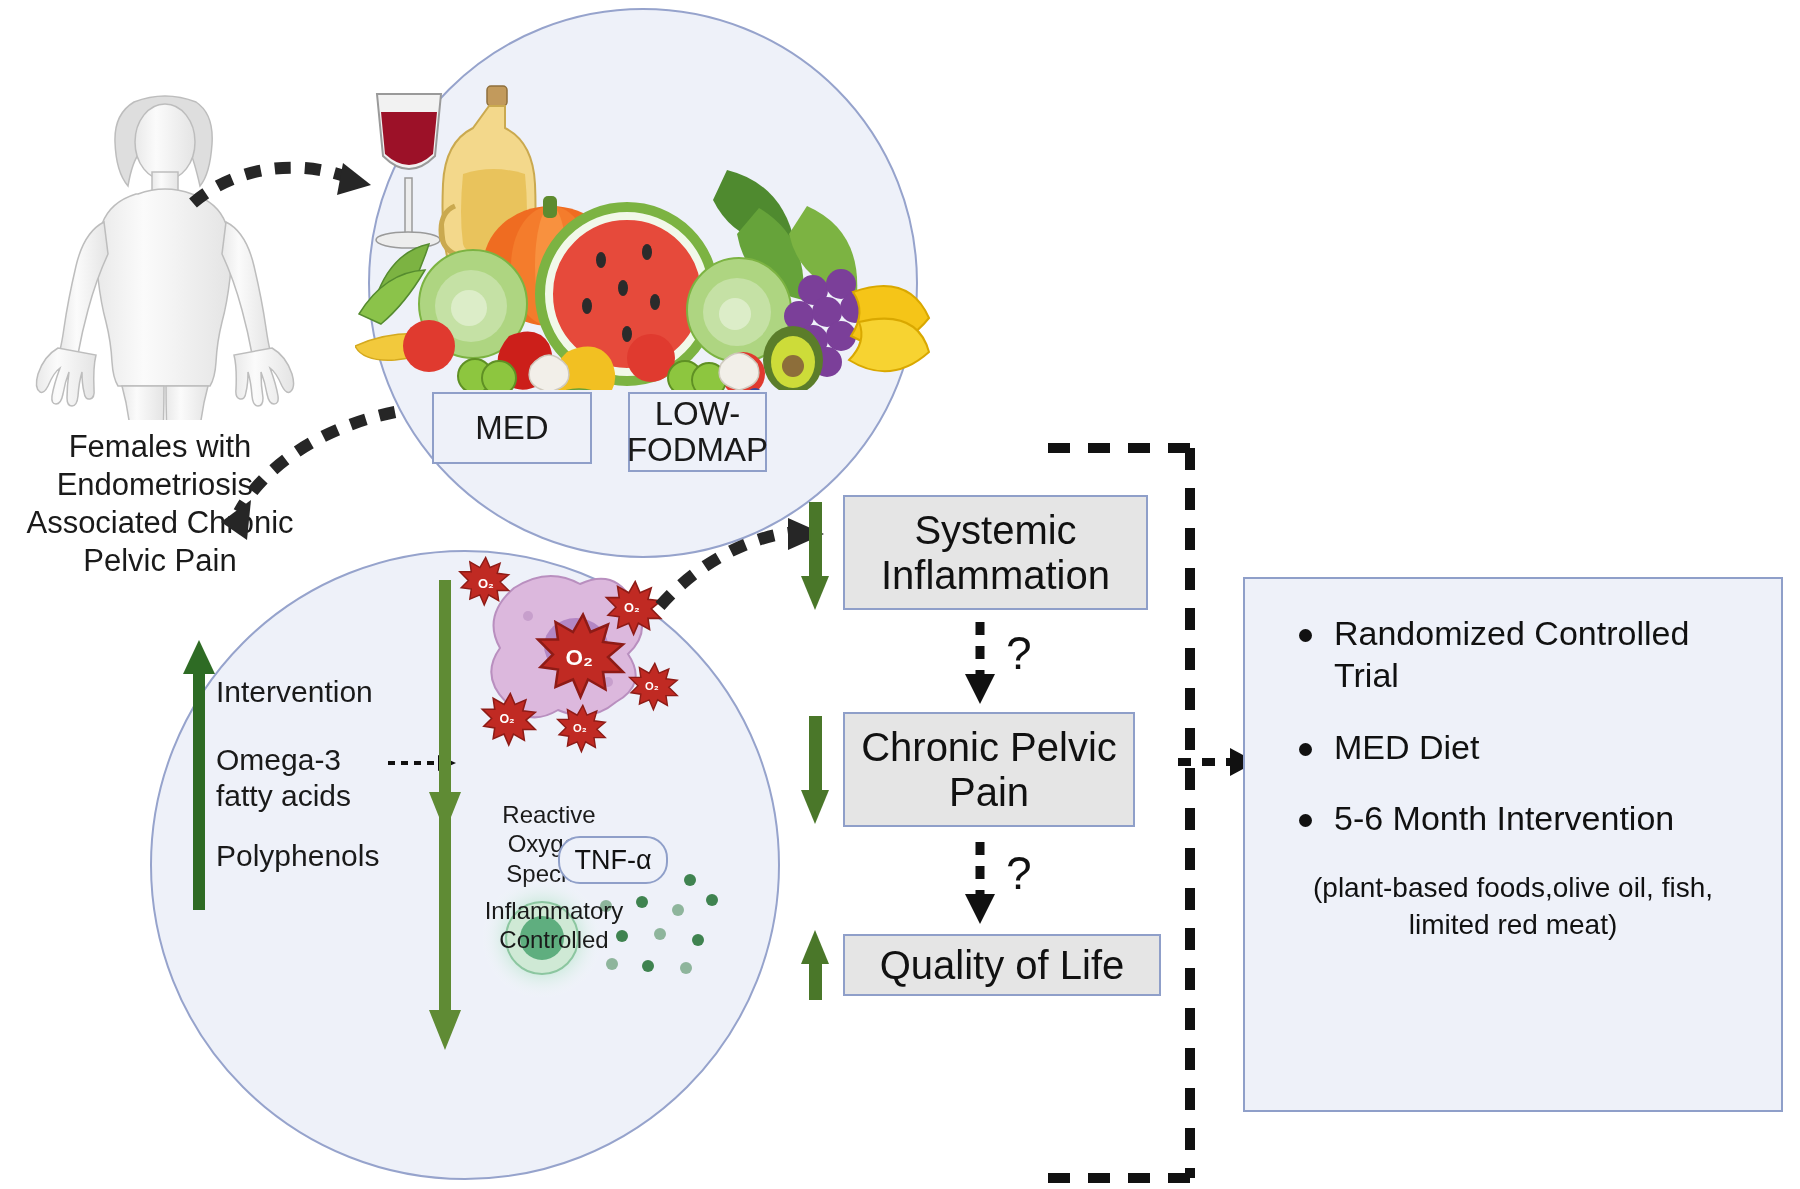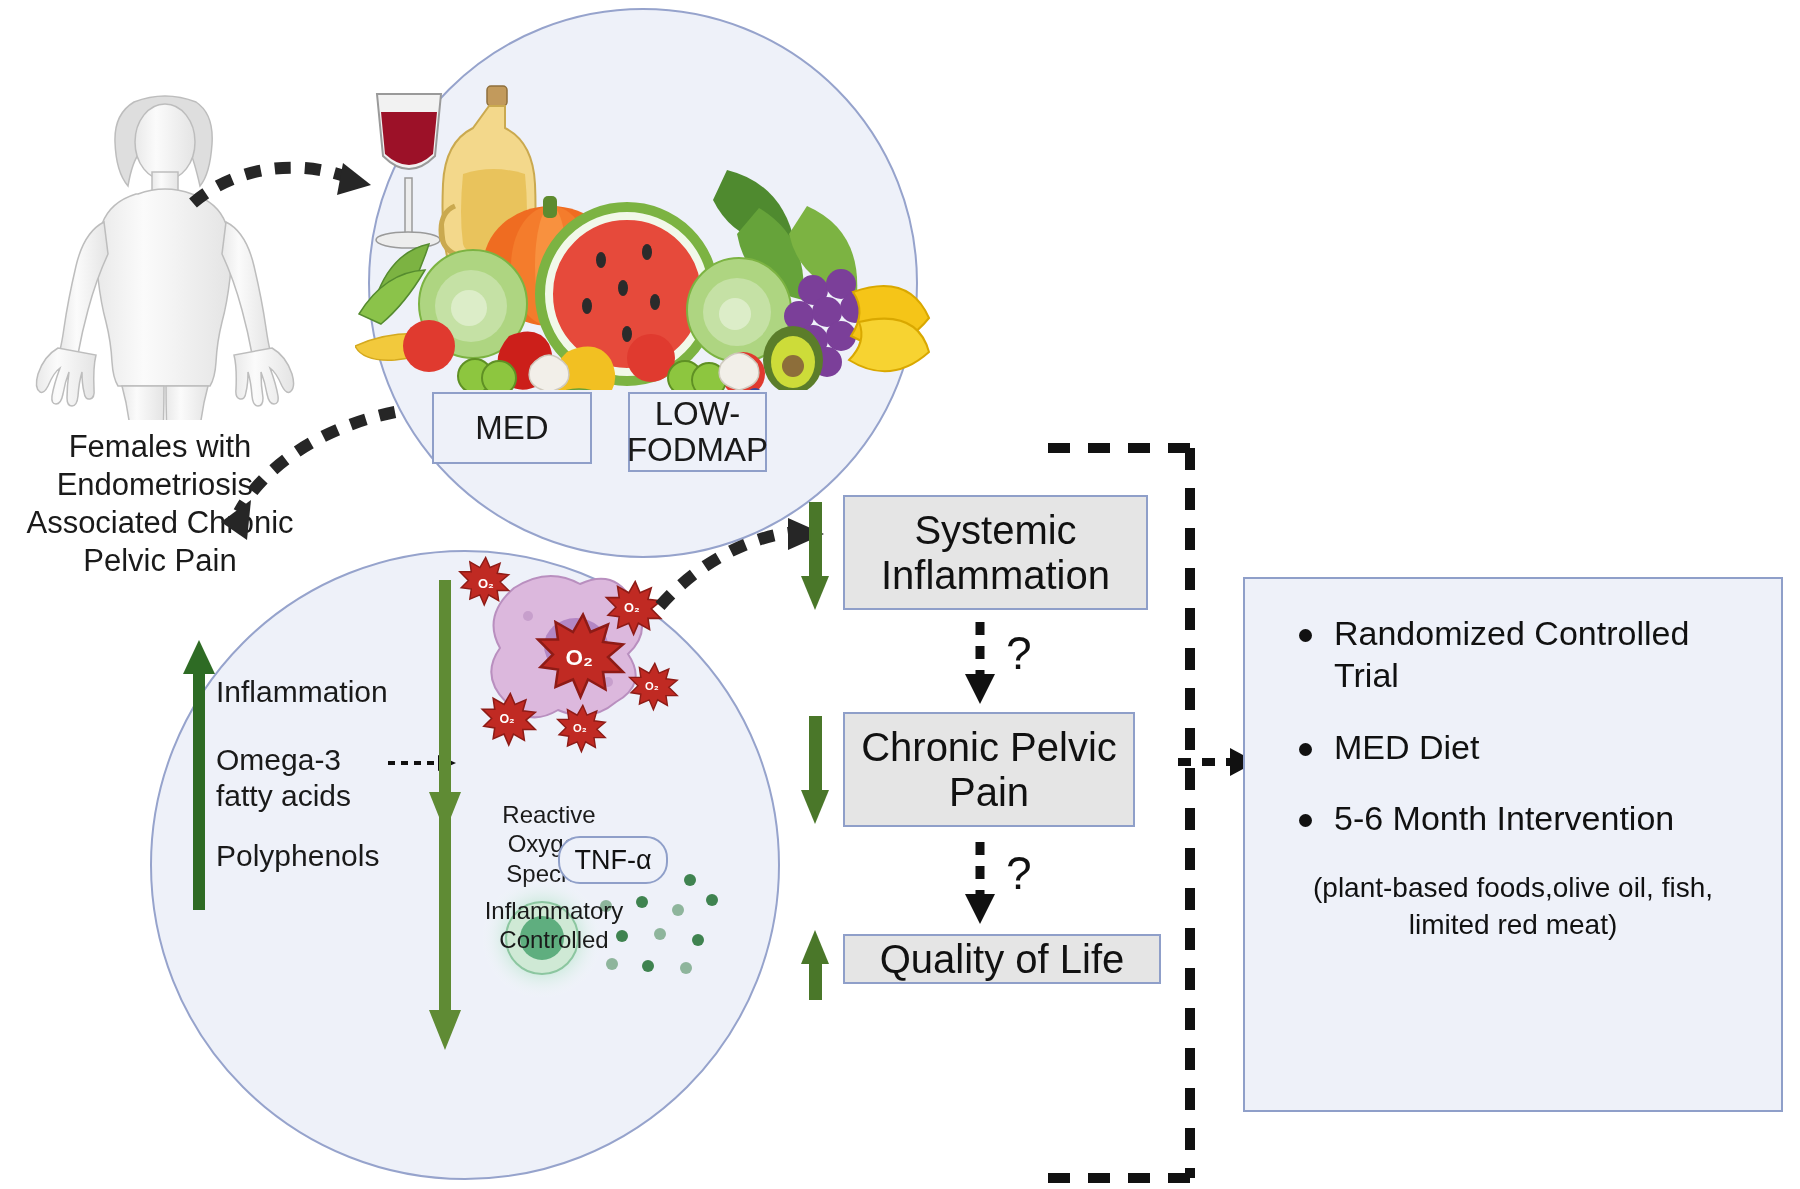--- a/index.html
+++ b/index.html
@@ -52,21 +52,21 @@
   .flow-box {
     background: #e5e5e5;
     border: 2px solid #8f9fc9;
     display: flex; align-items: center; justify-content: center;
     text-align: center;
     color: #111;
     line-height: 1.12;
   }
   .box-systemic { left: 843px; top: 495px; width: 305px; height: 115px; font-size: 40px; }
   .box-cpp      { left: 843px; top: 712px; width: 292px; height: 115px; font-size: 40px; }
-  .box-qol      { left: 843px; top: 934px; width: 318px; height: 50px;  font-size: 40px; }
+  .box-qol      { left: 843px; top: 934px; width: 318px; height: 62px;  font-size: 40px; }
 
   
   .panel-right {
     left: 1243px; top: 533px; width: 540px; height: 535px;
     background: #eef1f9; border: 2px solid #8f9fc9;
     padding: 34px 30px 0 30px;
     margin-top: 44px;
   }
   .bullet-row { display: flex; align-items: flex-start; margin-bottom: 30px; }
   .bullet-dot {
@@ -246,21 +246,21 @@
   </svg>
 
   <div class="abs diet-box box-med">MED</div>
   <div class="abs diet-box box-fodmap">LOW-FODMAP</div>
 
   <svg class="abs" style="left:182px; top:640px;" width="34" height="270">
     <polygon points="17,0 33,34 1,34" fill="#2e6b24"></polygon>
     <rect x="11" y="30" width="12" height="240" fill="#2e6b24"></rect>
   </svg>
 
-  <div class="abs nutri-label" style="left:216px; top:674px; width:200px;">Inflammation</div>
+  <div class="abs nutri-label" style="left:216px; top:674px; width:200px;">Intervention</div>
   <div class="abs nutri-label" style="left:216px; top:742px; width:180px;">Omega-3 fatty acids</div>
   <div class="abs nutri-label" style="left:216px; top:838px; width:200px;">Polyphenols</div>
 
   <svg class="abs" style="left:388px; top:748px;" width="72" height="30">
     <line x1="0" y1="15" x2="50" y2="15" stroke="#111" stroke-width="4" stroke-dasharray="7 6"></line>
     <polygon points="50,7 68,15 50,23" fill="#111"></polygon>
   </svg>
 
   <svg class="abs" style="left:428px; top:580px;" width="34" height="252">
     <rect x="11" y="0" width="12" height="218" fill="#5f8b34"></rect>

